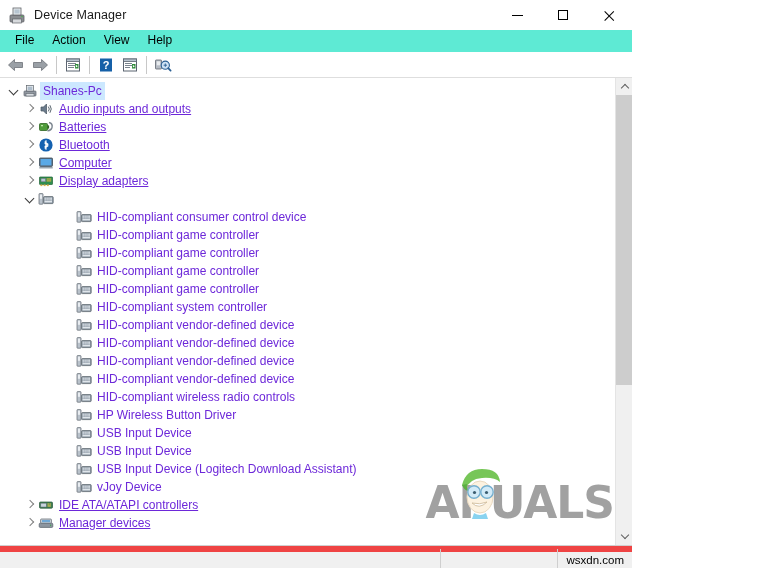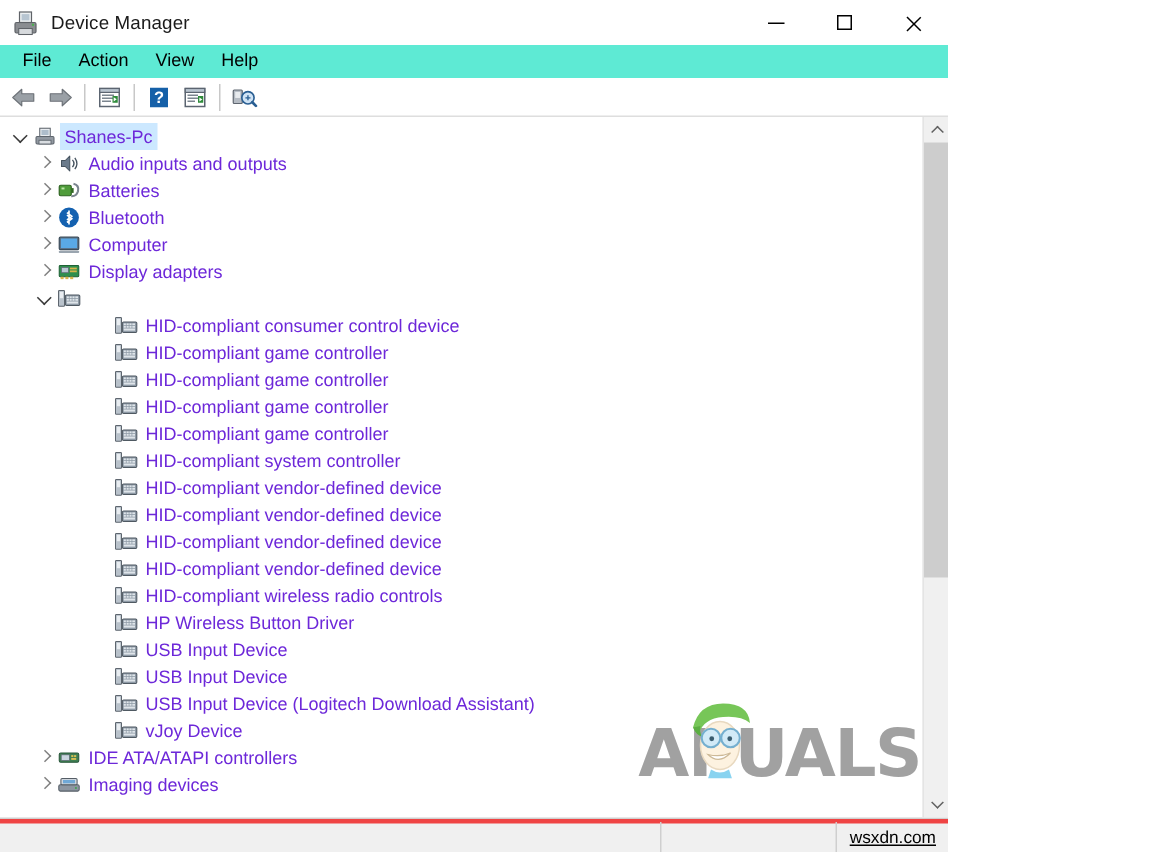--- a/index.html
+++ b/index.html
@@ -160,21 +160,21 @@
     border-bottom: 1.4px solid #3a3a3a;
     transform: rotate(45deg);
   }
   .ico {
     width: 16px; height: 16px;
     flex: 0 0 16px;
     margin-right: 5px;
     position: relative;
   }
   .indent-0 { padding-left: 6px; }
-  .indent-1 { padding-left: 22px; }
+  .indent-1 { padding-left: 22px; text-decoration: underline; }
   .indent-2 { padding-left: 60px; }
 
   
   .vscroll {
     width: 17px;
     flex: 0 0 17px;
     background: #f0f0f0;
     border-left: 1px solid #e4e4e4;
     position: relative;
   }
@@ -198,26 +198,25 @@
     width: 17px; height: 290px;
     background: #cdcdcd;
     cursor: default;
   }
 
   
   .statusbar {
     height: 22px;
     flex: 0 0 22px;
     background: #f0f0f0;
-    border-top: 3px solid #ef4444;
+    border-top: 6px solid #ef4444;
     display: flex;
     align-items: center;
     font-size: 11.5px;
     color: #000;
-    text-decoration: underline;
   }
   .sb-pane {
     height: 22px;
     display: flex; align-items: center;
     padding: 0 8px;
     border-right: 1px solid #cfcfcf;
   }
   .sb-pane.p1 { width: 556px; }
   .sb-pane.p2 { width: 144px; }
   .sb-pane.p3 { flex: 1 1 auto; border-right: none; justify-content: center; }
@@ -715,21 +714,21 @@
           <span class="label">IDE ATA/ATAPI controllers</span>
         </div>
         <div class="row indent-1">
           <span class="twisty collapsed"></span>
           <span class="ico"><svg width="16" height="16" viewBox="0 0 16 16">
               <rect x="1.2" y="8.2" width="13.6" height="4.2" rx="1" fill="#8d96a0" stroke="#555d66" stroke-width="0.7"></rect>
               <rect x="2.6" y="4" width="10.8" height="4.2" rx="0.8" fill="#cfd6dd" stroke="#555d66" stroke-width="0.7"></rect>
               <rect x="4" y="5" width="8" height="2.2" fill="#6fa8d6"></rect>
               <circle cx="12.6" cy="10.3" r="0.7" fill="#3fa24f"></circle>
             </svg></span>
-          <span class="label">Imaging devices</span>
+          <span class="label">Manager devices</span>
         </div>
       </div>
 
     <div class="vscroll">
       <div class="sb-arrow">
         <span class="sb-chev up"></span>
       </div>
       <div class="sb-thumb" id="sbthumb" style="top: 17px; height: 290px;"></div>
       <div class="sb-arrow bottom">
         <span class="sb-chev down"></span>

